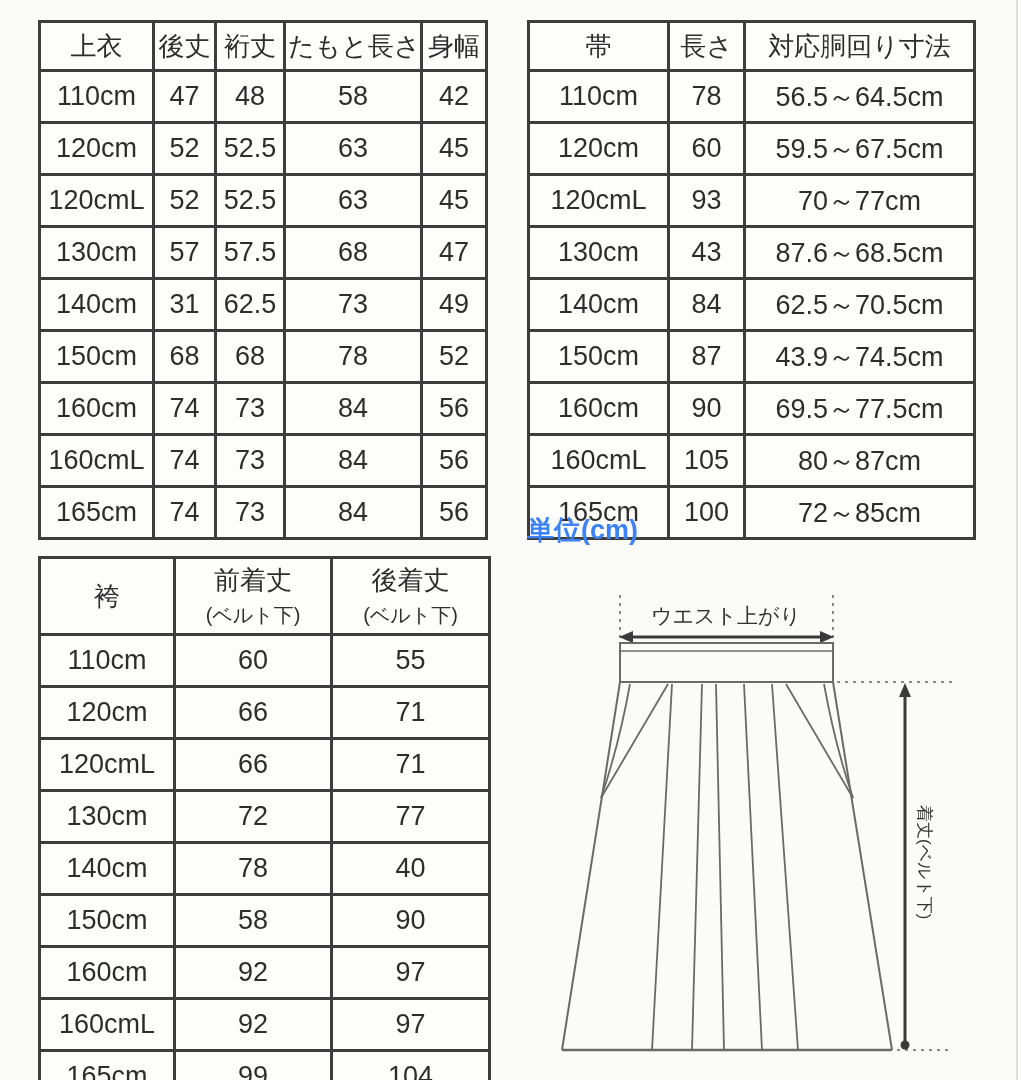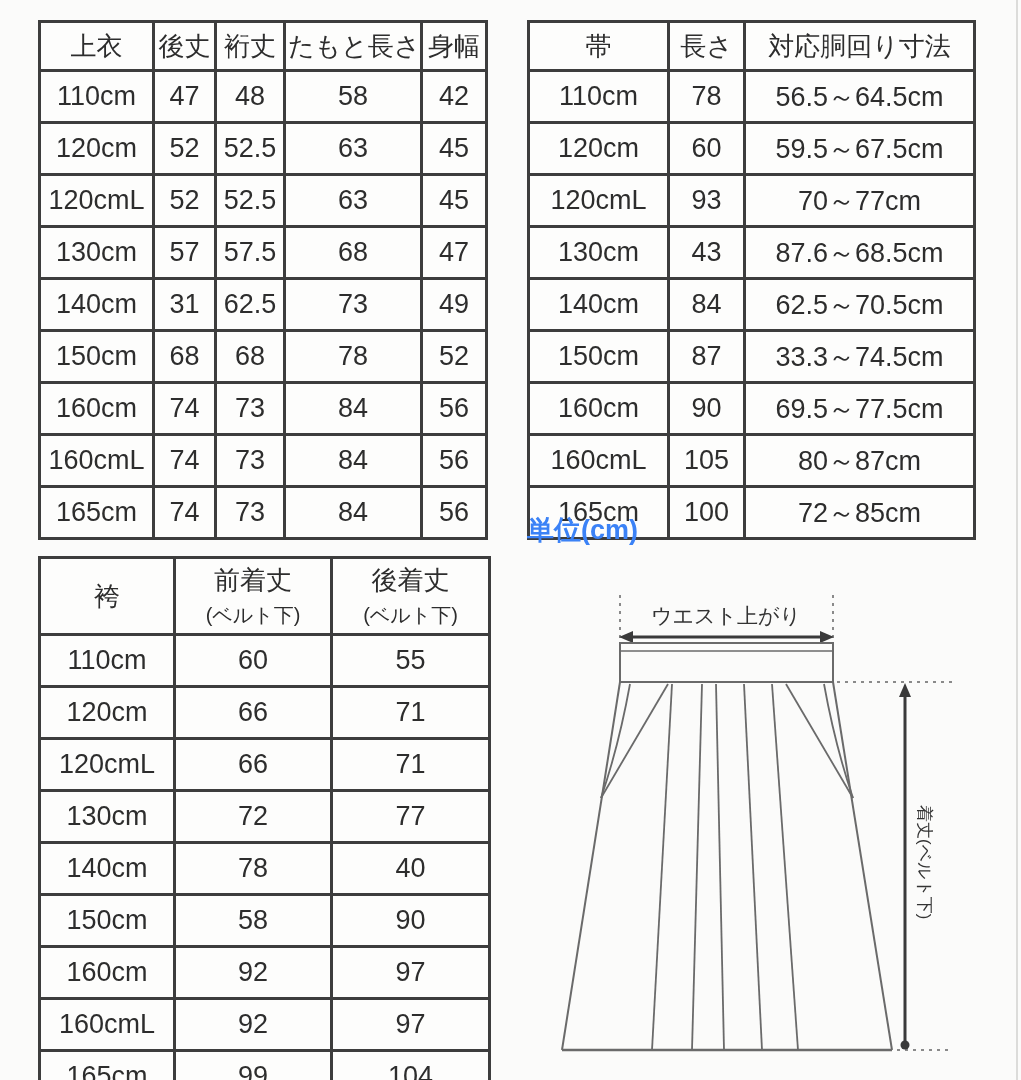--- a/index.html
+++ b/index.html
@@ -161,21 +161,21 @@
         <td>87.6～68.5cm</td>
       </tr>
       <tr>
         <td>140cm</td>
         <td>84</td>
         <td>62.5～70.5cm</td>
       </tr>
       <tr>
         <td>150cm</td>
         <td>87</td>
-        <td>33.3～74.5cm</td>
+        <td>43.9～74.5cm</td>
       </tr>
       <tr>
         <td>160cm</td>
         <td>90</td>
         <td>69.5～77.5cm</td>
       </tr>
       <tr>
         <td>160cmL</td>
         <td>105</td>
         <td>80～87cm</td>

